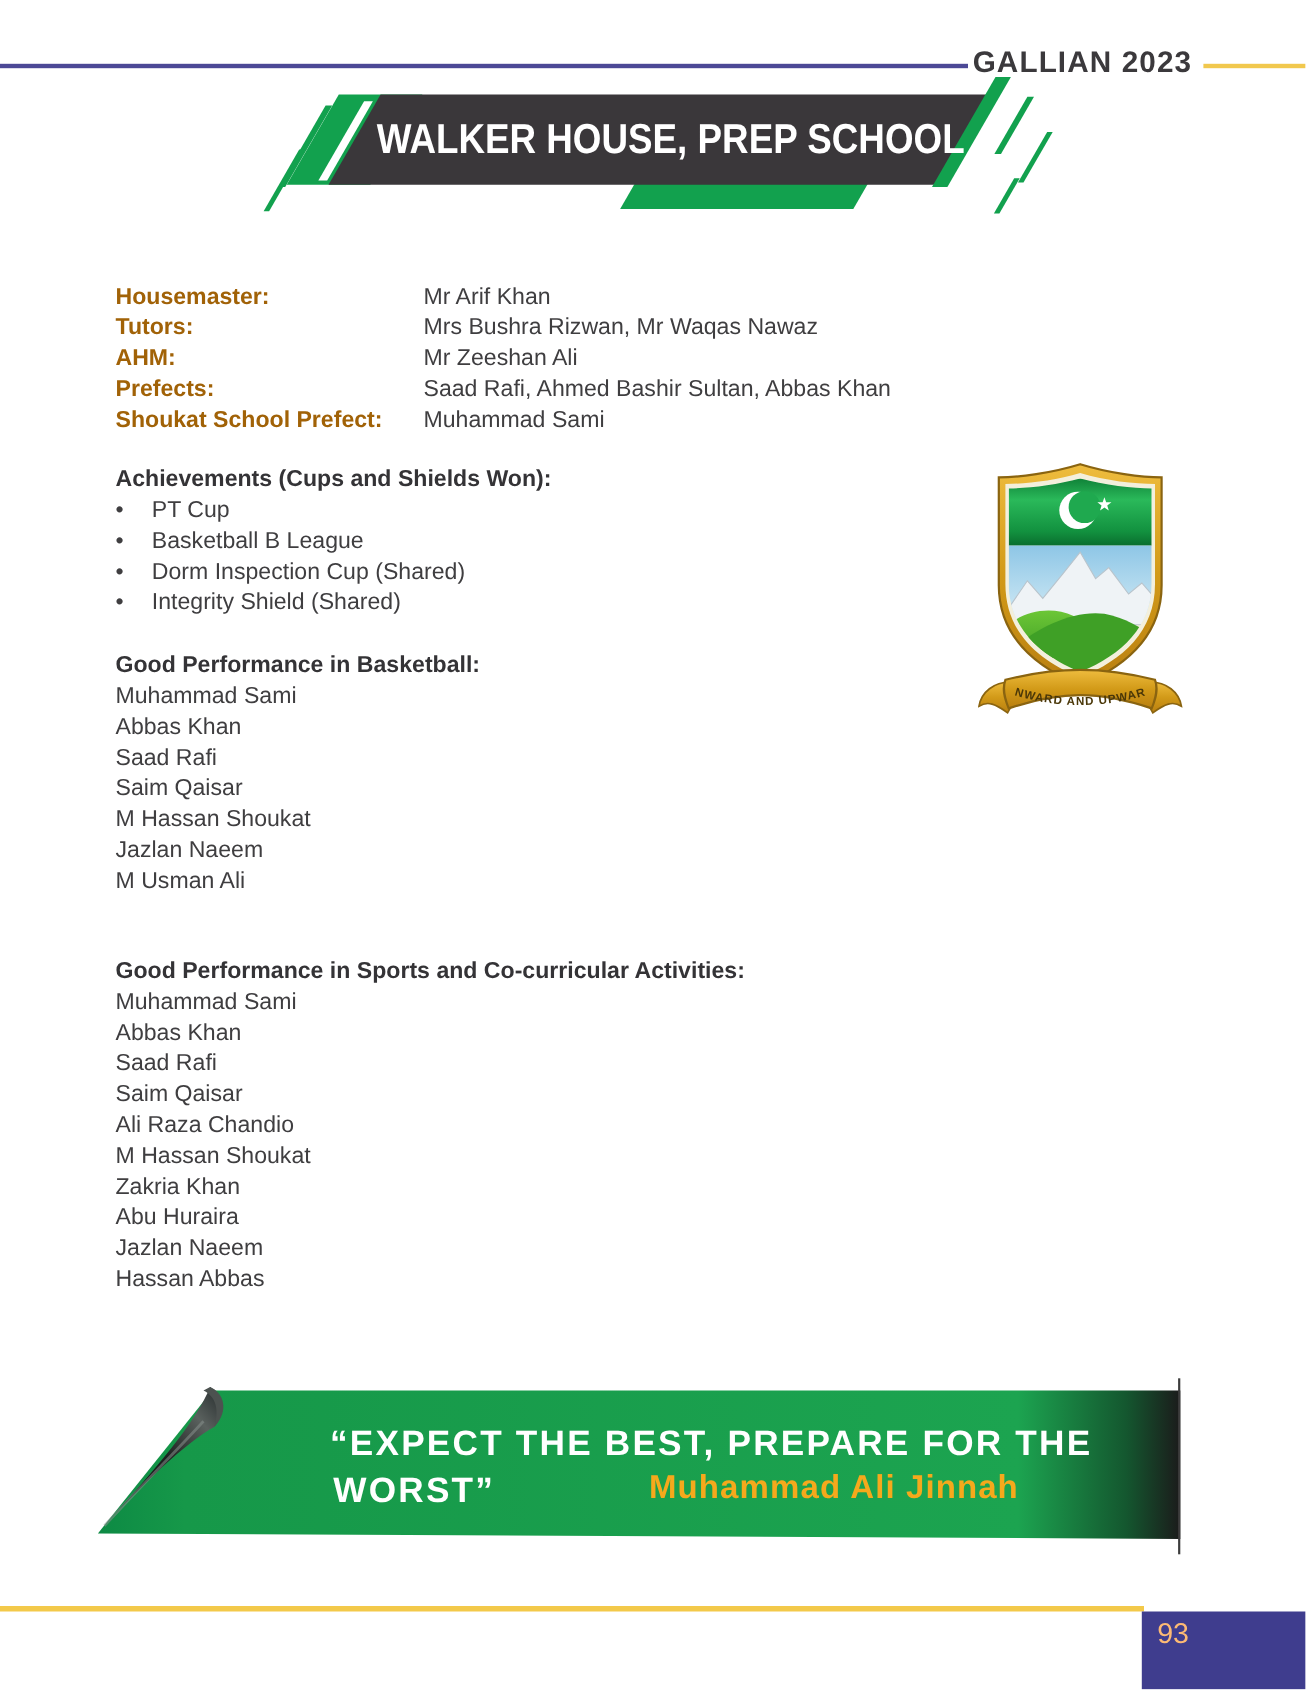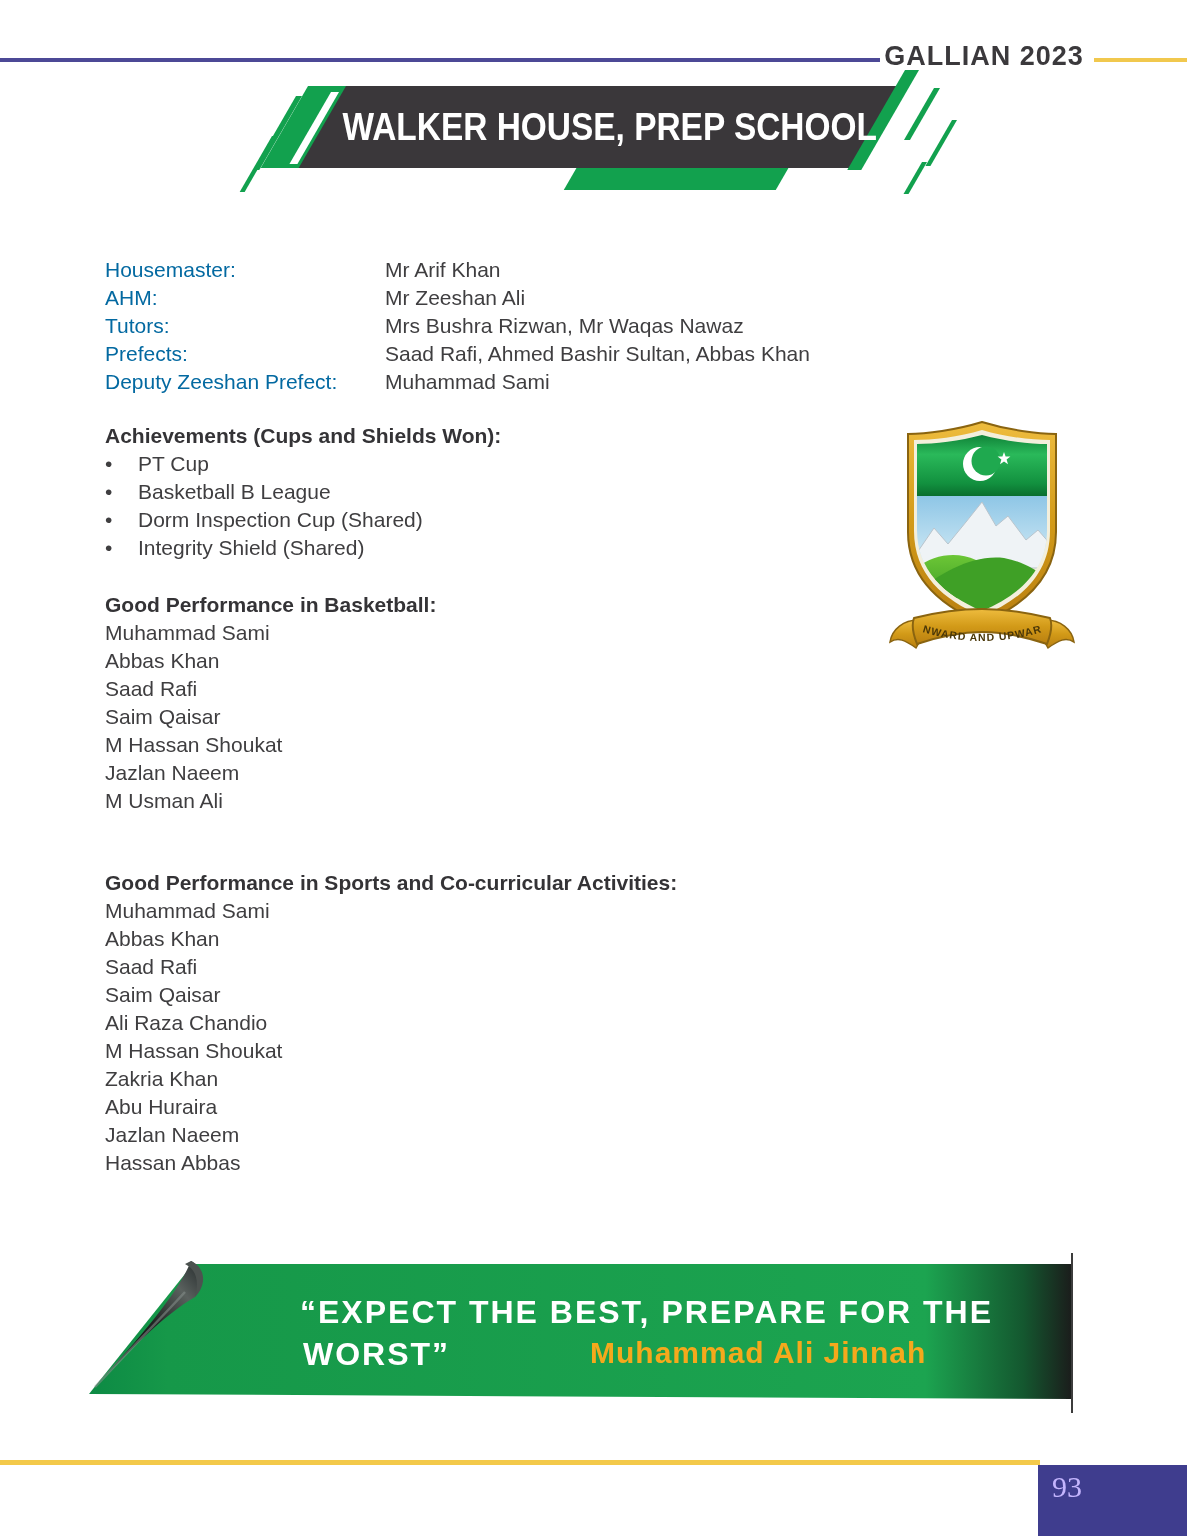--- a/index.html
+++ b/index.html
@@ -31,21 +31,21 @@
   .sl-l2 { left:272px; top:136px; width:5px; height:56px; z-index:2; }
   .sl-r1 { left:905px; top:70px;  width:14px; height:100px; z-index:5; }
   .sl-r2 { left:934px; top:88px;  width:6px;  height:52px;  z-index:2; }
   .sl-r3 { left:952px; top:120px; width:5px;  height:46px;  z-index:2; }
   .sl-r4 { left:922px; top:162px; width:5px;  height:32px;  z-index:2; }
 
   
   .txt { font-size:21px; line-height:28px; color:#3f3e40; }
   .staff { position:absolute; left:105px; top:256px; width:800px; }
   .staff-row { display:flex; }
-  .staff-label { width:280px; font-weight:normal; color:#0369a1; }
+  .staff-label { width:280px; font-weight:bold; color:#a16207; }
   .staff-value { flex:1; }
 
   .ach { position:absolute; left:105px; top:422px; width:640px; }
   .ach-item { display:flex; }
   .ach-bullet { width:33px; }
 
   .acad  { position:absolute; left:105px; top:591px; width:640px; }
   .sport { position:absolute; left:105px; top:869px; width:760px; }
   .sec-heading { font-weight:bold; color:#343336; }
 
@@ -57,21 +57,21 @@
   .quote-line  { position:absolute; font-weight:bold; color:#ffffff; font-size:32px;
                  letter-spacing:2px; white-space:nowrap; z-index:8; }
   .q1 { left:300px; top:1294px; }
   .q2 { left:303px; top:1336px; }
   .q-author { position:absolute; left:590px; top:1336px; font-weight:bold; color:#f5a91c;
               font-size:30px; letter-spacing:1px; white-space:nowrap; z-index:8; }
 
   
   .rule-yellow-bottom { position:absolute; left:0; top:1460px; width:1040px; height:5px; background:#f3c94a; }
   .page-box { position:absolute; left:1038px; top:1465px; width:149px; height:71px; background:#3f3d8e; }
-  .page-num { color:#c4b5fd; font-size:30px; padding:5px 0 0 14px;font-family:Liberation Serif, serif; }
+  .page-num { color:#fdba74; font-size:26px; padding:5px 0 0 14px; }
 </style>
 </head>
 <body>
 
 <div class="page">
 
   <div class="rule-blue"></div>
   <div class="gallian">GALLIAN 2023</div>
   <div class="rule-yellow"></div>
 
@@ -90,33 +90,33 @@
       <span>WALKER HOUSE, PREP SCHOOL</span>
     </div>
   </div>
 
   <div class="staff txt">
     <div class="staff-row">
       <div class="staff-label">Housemaster:</div>
       <div class="staff-value">Mr Arif Khan</div>
     </div>
     <div class="staff-row">
+      <div class="staff-label">Tutors:</div>
+      <div class="staff-value">Mrs Bushra Rizwan, Mr Waqas Nawaz</div>
+    </div>
+    <div class="staff-row">
       <div class="staff-label">AHM:</div>
       <div class="staff-value">Mr Zeeshan Ali</div>
     </div>
     <div class="staff-row">
-      <div class="staff-label">Tutors:</div>
-      <div class="staff-value">Mrs Bushra Rizwan, Mr Waqas Nawaz</div>
-    </div>
-    <div class="staff-row">
       <div class="staff-label">Prefects:</div>
       <div class="staff-value">Saad Rafi, Ahmed Bashir Sultan, Abbas Khan</div>
     </div>
     <div class="staff-row">
-      <div class="staff-label">Deputy Zeeshan Prefect:</div>
+      <div class="staff-label">Shoukat School Prefect:</div>
       <div class="staff-value">Muhammad Sami</div>
     </div>
   </div>
 
   <div class="ach txt">
     <div class="sec-heading">Achievements (Cups and Shields Won):</div>
     <div class="ach-item">
       <span class="ach-bullet">•</span>
       <span>PT Cup</span>
     </div>

